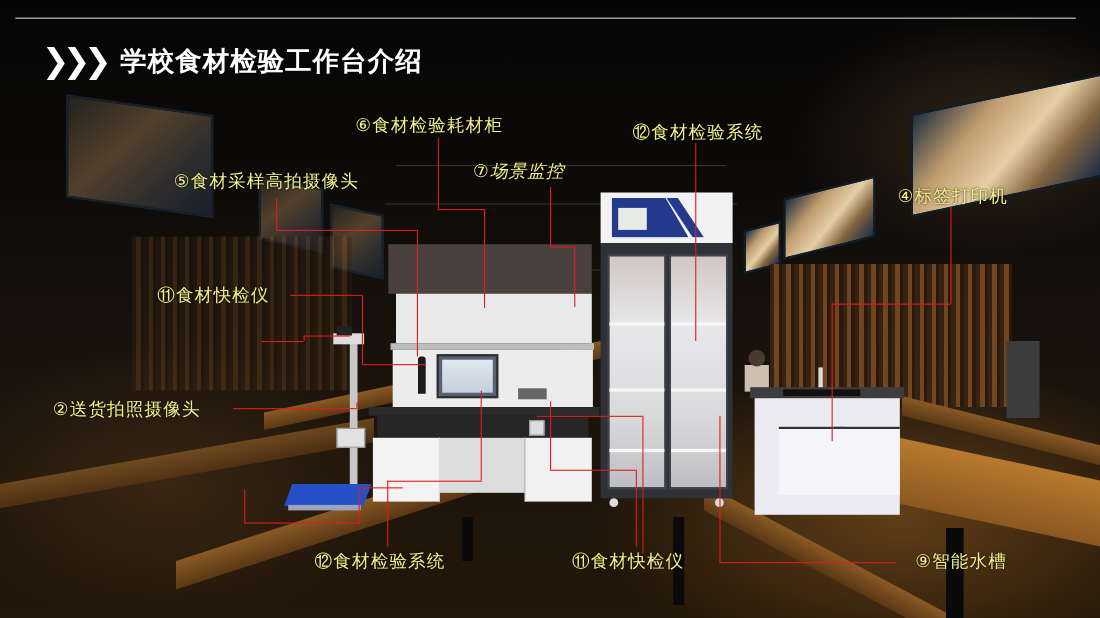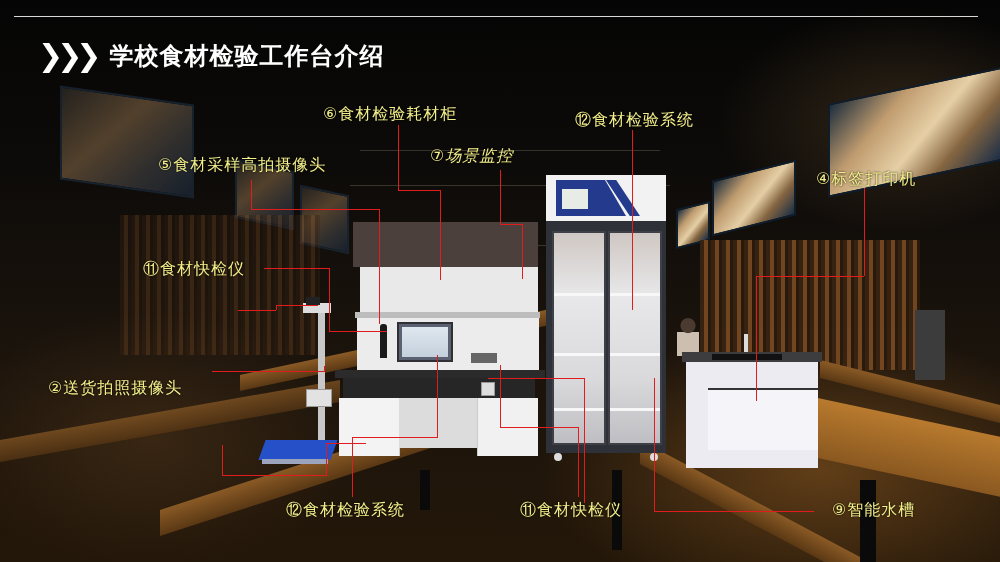--- a/index.html
+++ b/index.html
@@ -209,21 +209,21 @@
 
     <div class="leader" style="left:500px;top:365px;width:1px;height:62px;"></div>
     <div class="leader" style="left:500px;top:427px;width:78px;height:1px;"></div>
     <div class="leader" style="left:578px;top:427px;width:1px;height:70px;"></div>
 
     <div class="leader" style="left:437px;top:355px;width:1px;height:82px;"></div>
     <div class="leader" style="left:352px;top:437px;width:86px;height:1px;"></div>
     <div class="leader" style="left:352px;top:437px;width:1px;height:60px;"></div>
   </div>
 
-  <span class="label" style="left:48px;top:378px;">②送货拍照摄像头</span>
+  <span class="label" style="left:48px;top:362px;">②送货拍照摄像头</span>
   <span class="label" style="left:143px;top:259px;">⑪食材快检仪</span>
   <span class="label" style="left:158px;top:155px;">⑤食材采样高拍摄像头</span>
   <span class="label" style="left:323px;top:104px;">⑥食材检验耗材柜</span>
   <span class="label" style="left:430px;top:146px;font-style:italic;">⑦场景监控</span>
   <span class="label" style="left:575px;top:110px;">⑫食材检验系统</span>
   <span class="label" style="left:816px;top:169px;">④标签打印机</span>
   <span class="label" style="left:832px;top:500px;">⑨智能水槽</span>
   <span class="label" style="left:520px;top:500px;">⑪食材快检仪</span>
   <span class="label" style="left:286px;top:500px;">⑫食材检验系统</span>
 

